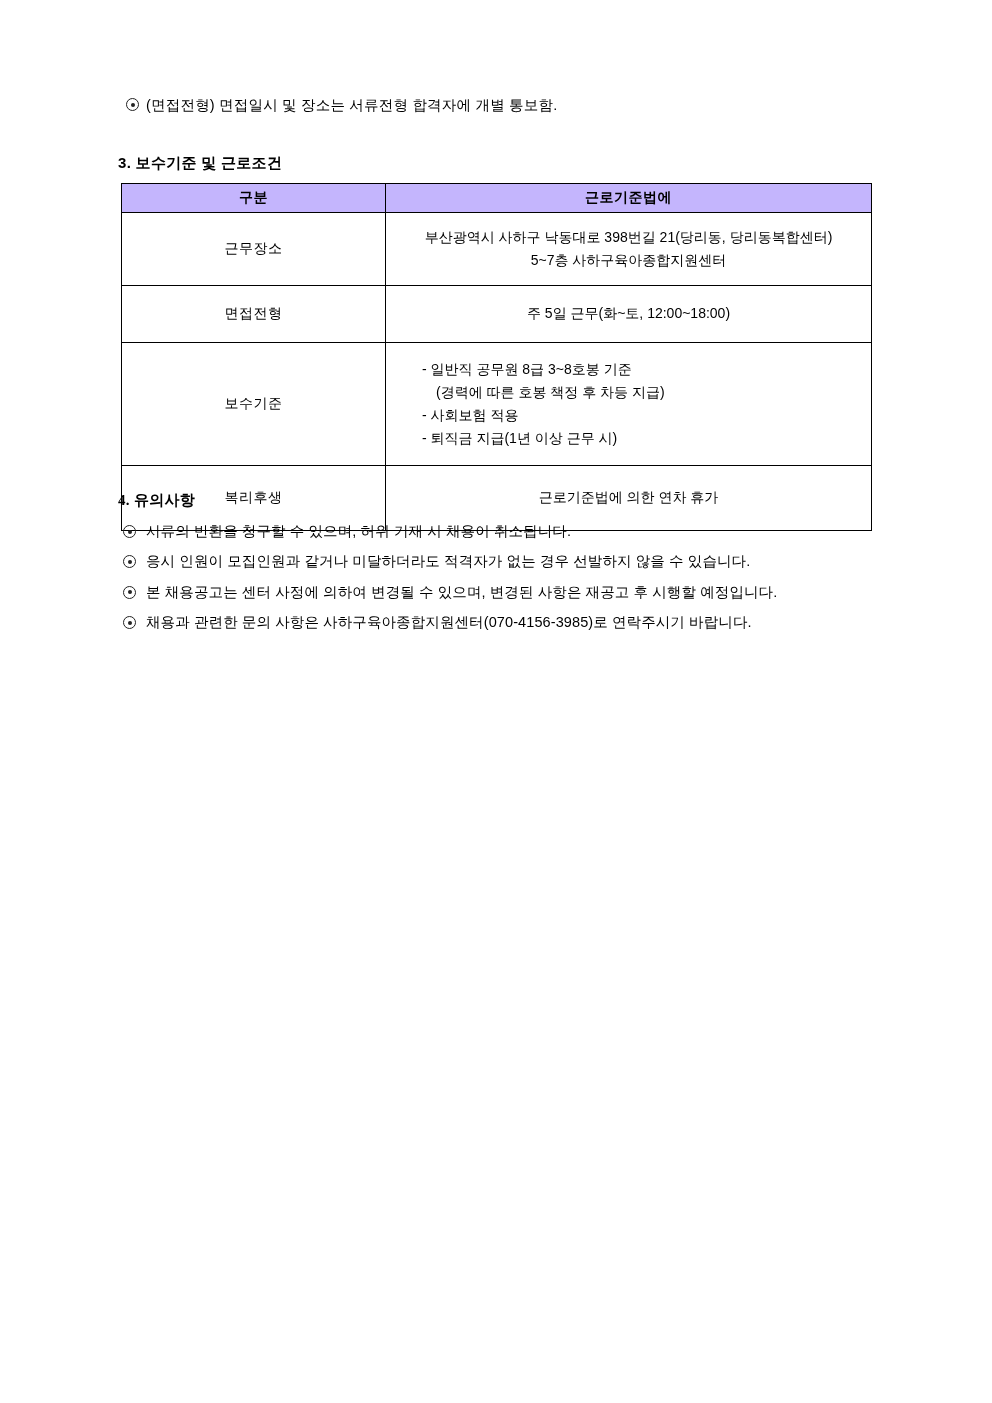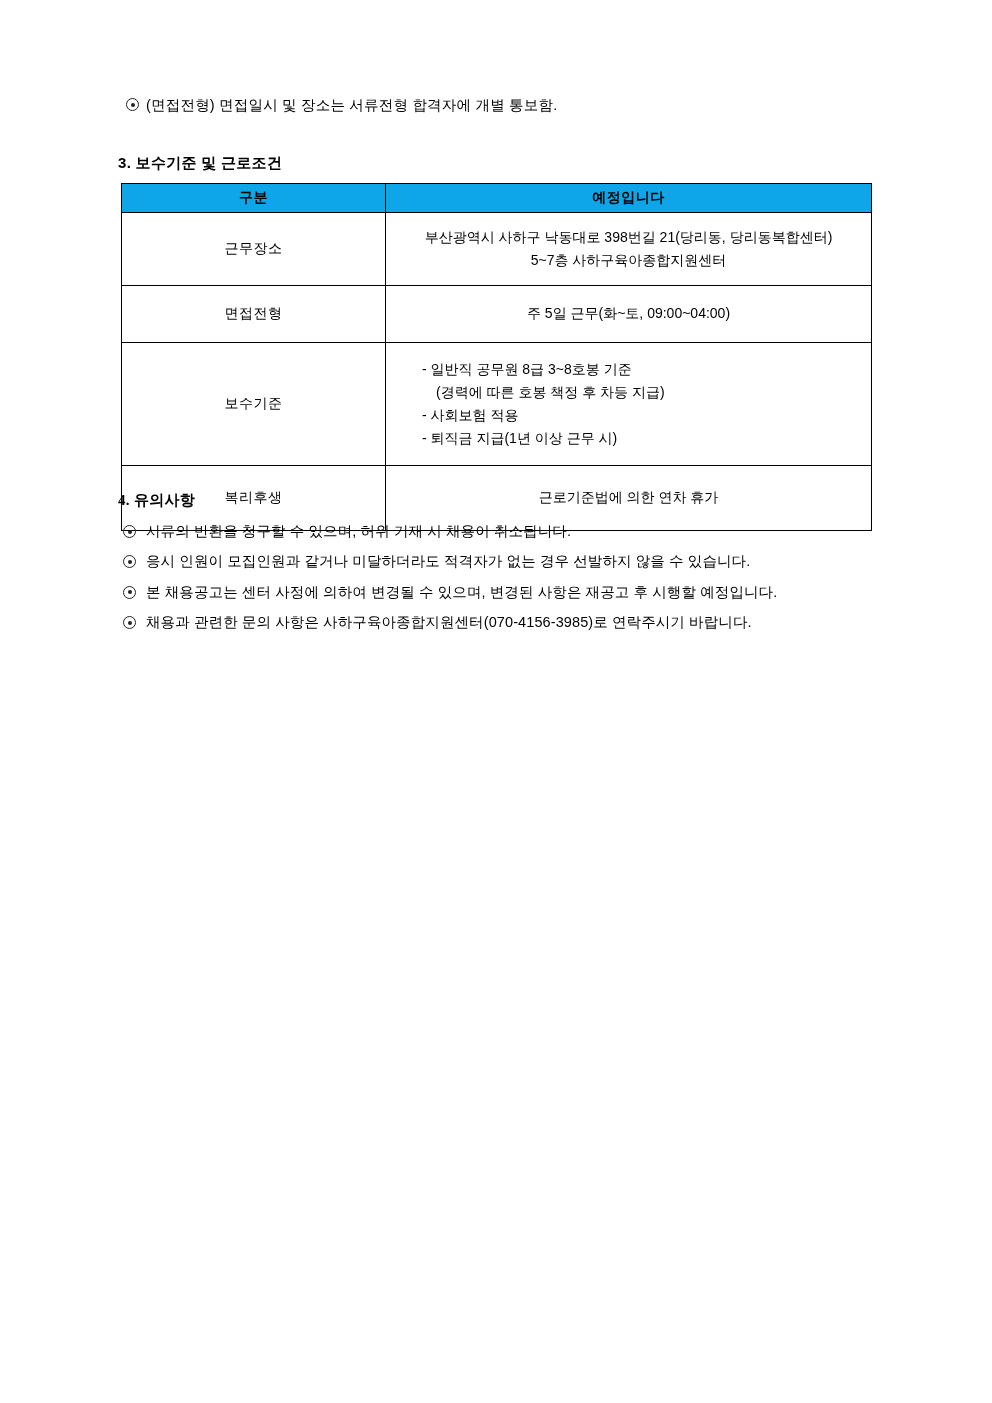--- a/index.html
+++ b/index.html
@@ -75,21 +75,21 @@
     border-collapse: collapse;
     table-layout: fixed;
     font-size: 14px;
   }
   .cond-table th, .cond-table td {
     border: 1px solid #000000;
     padding: 0;
     vertical-align: middle;
   }
   .cond-table thead th {
-    background: #0ea5e9;
+    background: #c4b5fd;
     font-weight: bold;
     height: 28px;
     font-size: 14px;
     letter-spacing: 0.5px;
   }
   .col-label { width: 264px; }
   .col-value { width: 486px; }
 
   .cond-table td.label-cell {
     text-align: center;
@@ -151,35 +151,35 @@
   <div class="section-heading" id="heading-3">3. 보수기준 및 근로조건</div>
 
   <table class="cond-table">
     <colgroup>
       <col class="col-label">
       <col class="col-value">
     </colgroup>
     <thead>
       <tr>
         <th>구분</th>
-        <th>예정입니다</th>
+        <th>근로기준법에</th>
       </tr>
     </thead>
     <tbody>
       <tr class="row-place">
         <td class="label-cell">근무장소</td>
         <td class="value-cell">
           <span class="value-line">부산광역시 사하구 낙동대로 398번길 21(당리동, 당리동복합센터)</span>
           <span class="value-line">5~7층 사하구육아종합지원센터</span>
         </td>
       </tr>
       <tr class="row-time">
         <td class="label-cell">면접전형</td>
         <td class="value-cell">
-          <span class="value-line">주 5일 근무(화~토, 09:00~04:00)</span>
+          <span class="value-line">주 5일 근무(화~토, 12:00~18:00)</span>
         </td>
       </tr>
       <tr class="row-pay">
         <td class="label-cell">보수기준</td>
         <td class="value-cell left">
           <span class="value-line">- 일반직 공무원 8급 3~8호봉 기준</span>
           <span class="value-line indent">(경력에 따른 호봉 책정 후 차등 지급)</span>
           <span class="value-line">- 사회보험 적용</span>
           <span class="value-line">- 퇴직금 지급(1년 이상 근무 시)</span>
         </td>

